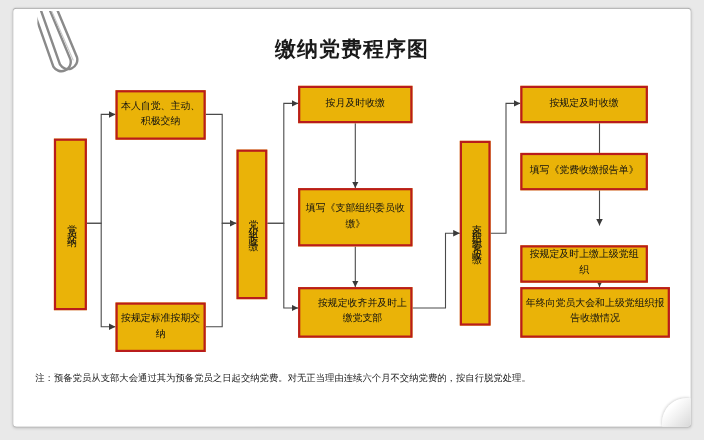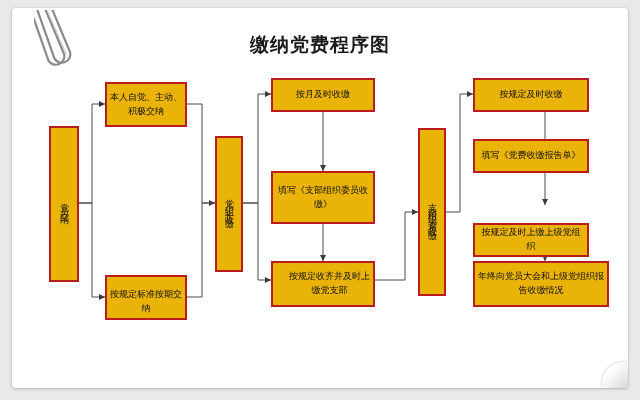--- a/index.html
+++ b/index.html
@@ -169,21 +169,21 @@
         </g>
       </svg>
 
       <div class="node vertical" style="left:37px; top:118px; width:30px; height:156px;">
         <span>党员交纳</span>
       </div>
 
       <div class="node" style="left:93px; top:74px; width:82px; height:45px;">
         <span>本人自觉、主动、积极交纳</span>
       </div>
-      <div class="node" style="left:93px; top:267px; width:82px; height:45px;align-items:flex-end;">
+      <div class="node" style="left:93px; top:267px; width:82px; height:45px;">
         <span>按规定标准按期交纳</span>
       </div>
 
       <div class="node vertical" style="left:203px; top:128px; width:28px; height:136px;">
         <span>党小组长收缴</span>
       </div>
 
       <div class="node" style="left:259px; top:70px; width:104px; height:34px;">
         <span>按月及时收缴</span>
       </div>
@@ -206,16 +206,17 @@
       </div>
       <div class="node" style="left:461px; top:191px; width:116px; height:34px;margin-top:24px;">
         <span>按规定及时上缴上级党组织</span>
       </div>
       <div class="node" style="left:461px; top:253px; width:136px; height:46px;">
         <span>年终向党员大会和上级党组织报告收缴情况</span>
       </div>
 
     </div>
 
+    <div class="footnote">注：预备党员从支部大会通过其为预备党员之日起交纳党费。对无正当理由连续六个月不交纳党费的，按自行脱党处理。</div>
 
     <div class="corner-curl"></div>
   </div>
 </div>
 
 </body></html>

